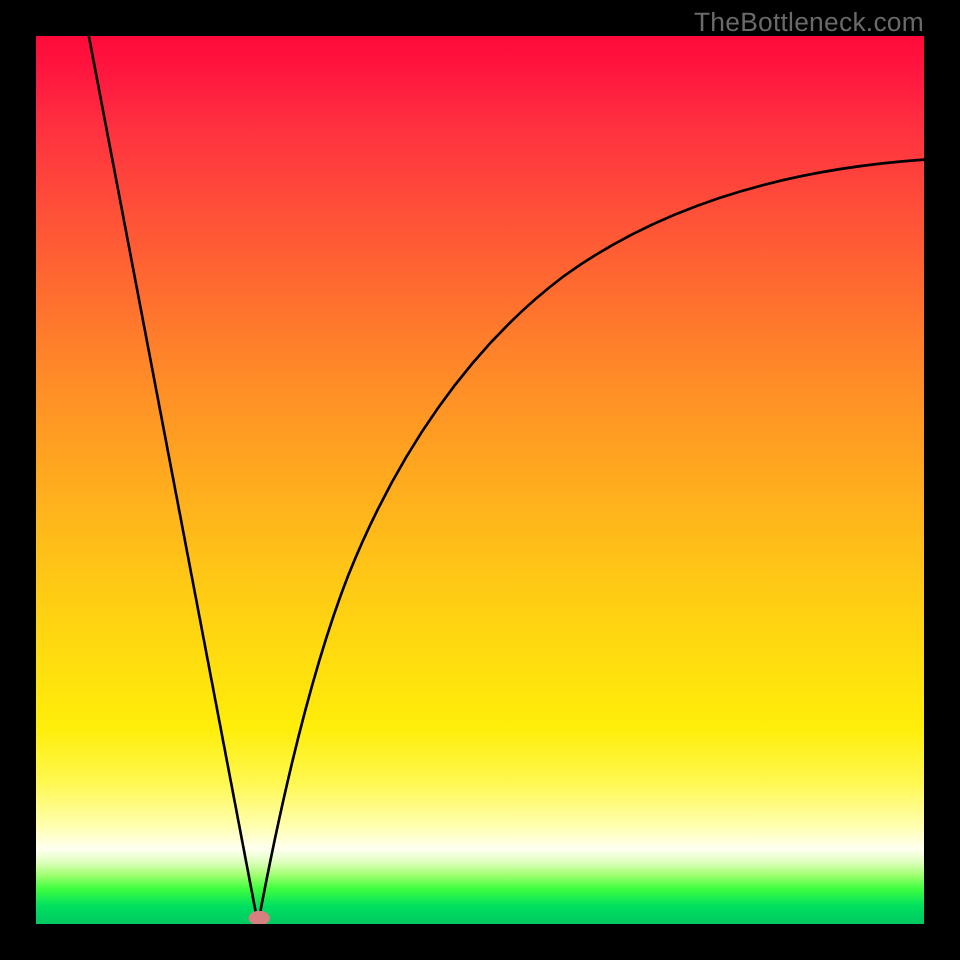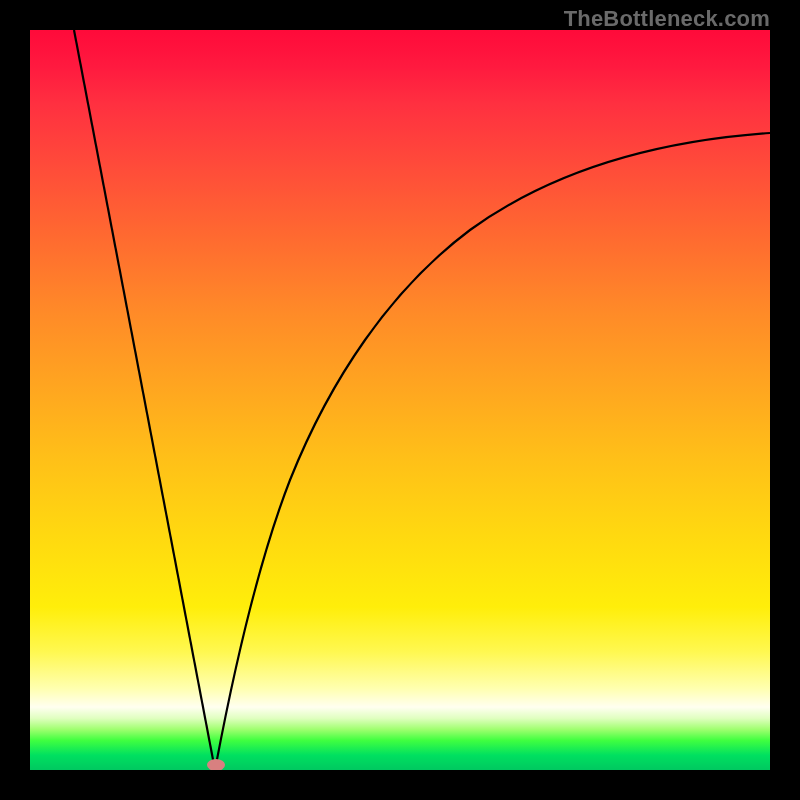--- a/index.html
+++ b/index.html
@@ -47,21 +47,21 @@
     inset: 0;
     width: 100%;
     height: 100%;
   }
   .watermark {
     position: absolute;
     top: 6px;
     right: 30px;
     color: #6a6a6a;
     font-size: 22px;
-    font-weight: 700;
+    font-weight: 400;
     letter-spacing: 0.2px;
     margin-left: 40px;
   }
   .dot {
     position: absolute;
     width: 18px;
     height: 12px;
     background: #d88080;
     border-radius: 50%;
   }

